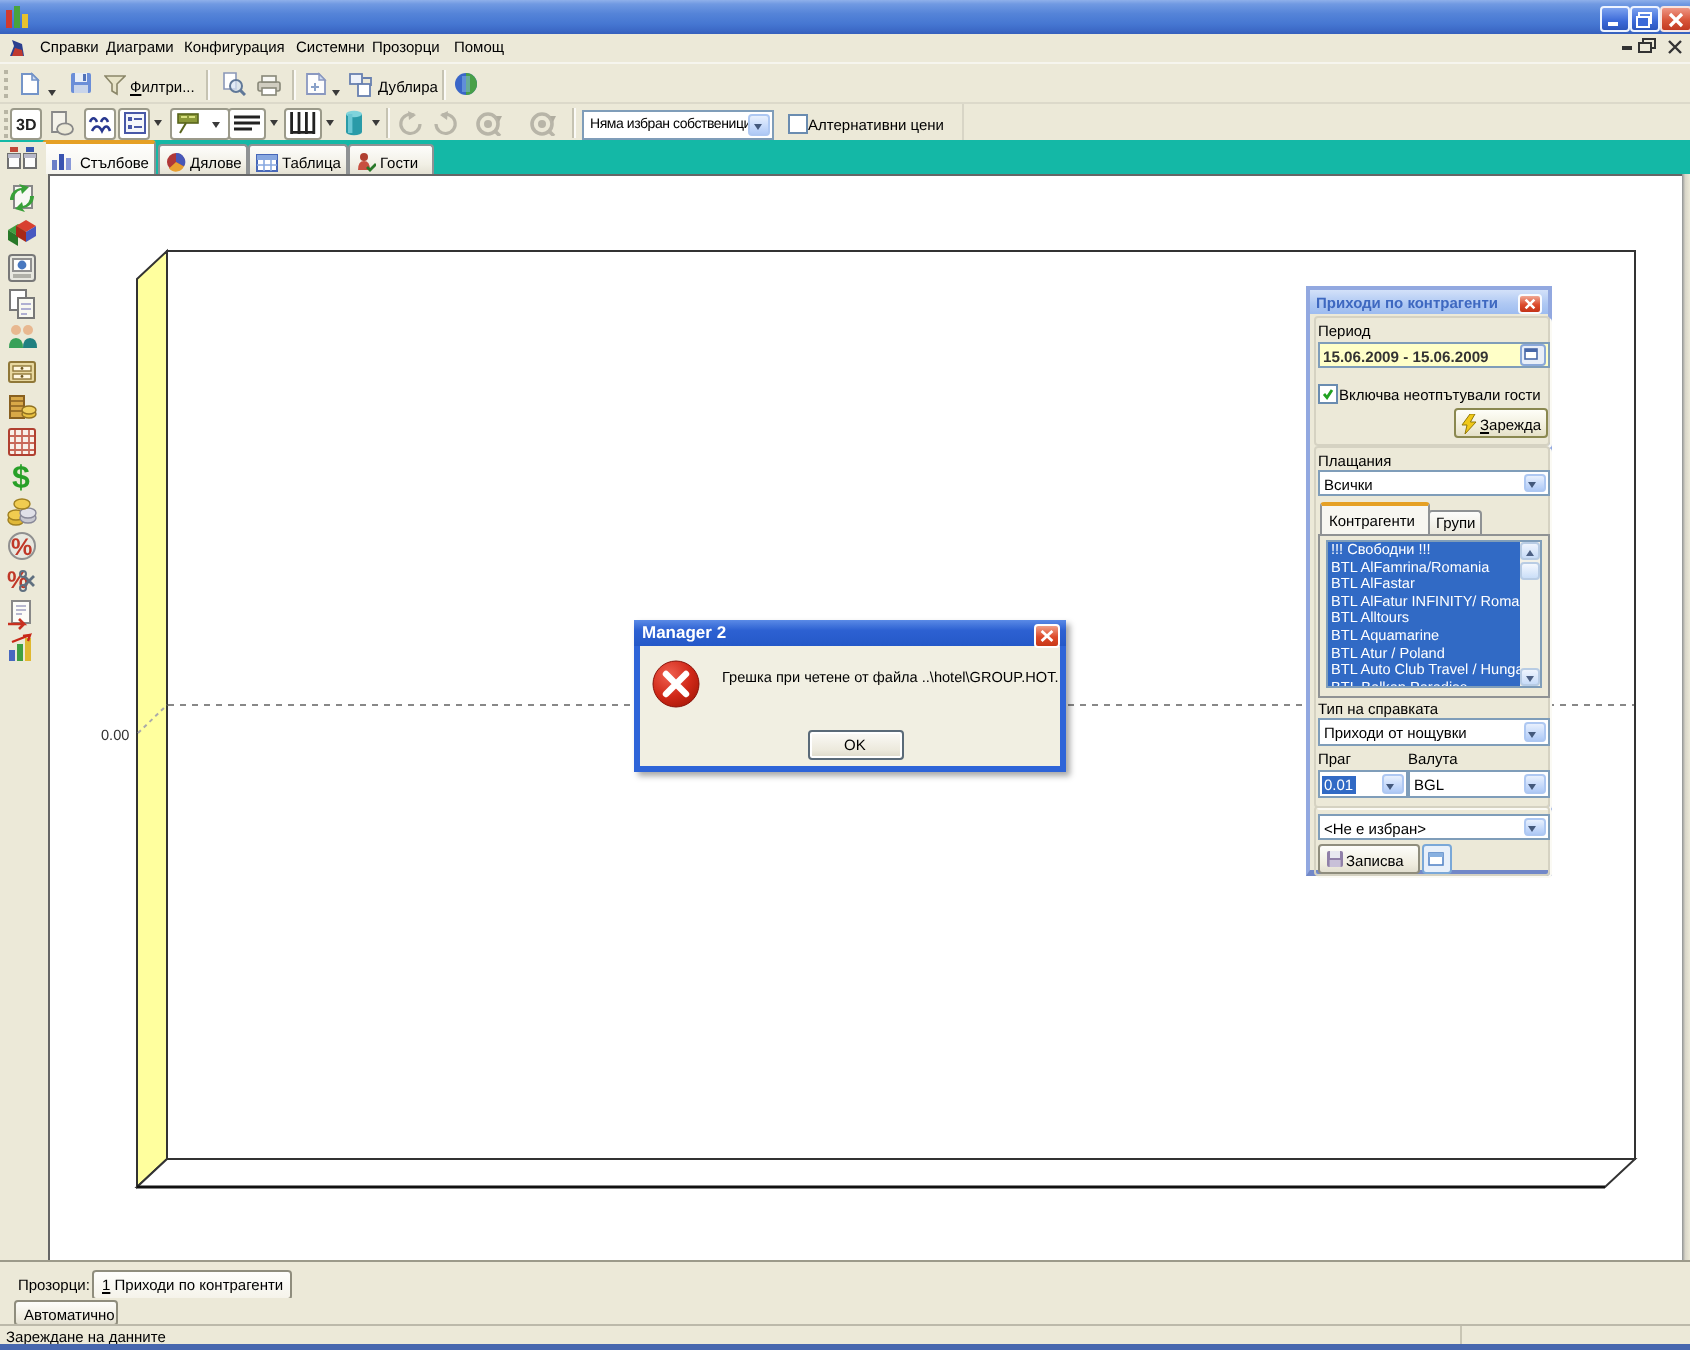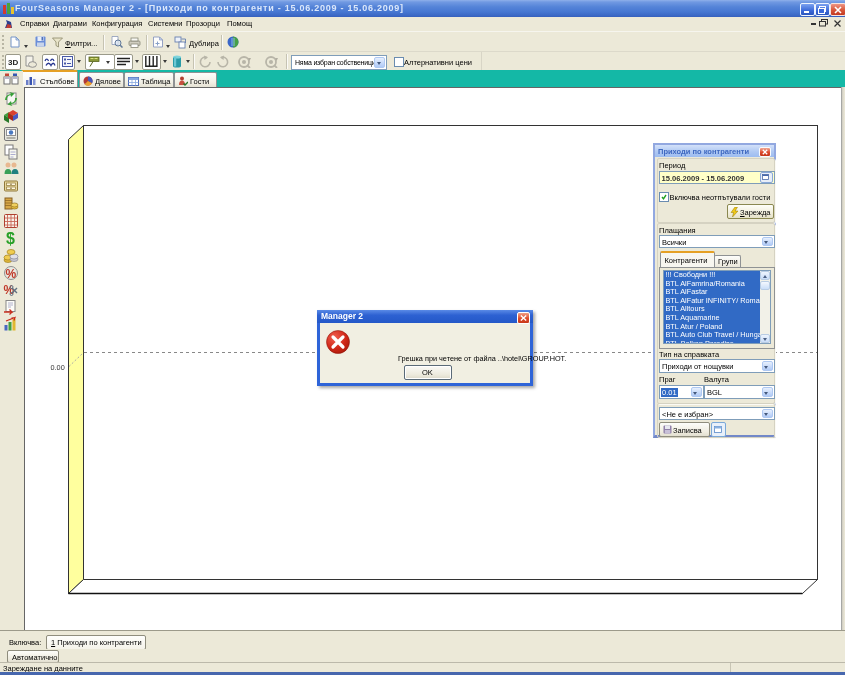--- a/index.html
+++ b/index.html
@@ -55,21 +55,20 @@
 .btn{border:1px solid #8f8d7d;border-radius:2px;background:linear-gradient(180deg,#fdfdfa,#efecdf 70%,#e2dfd0);font-size:7.5px;}
 </style></head>
 <body>
 
 <div class="abs" id="titlebar">
   <svg class="abs ticon" viewBox="0 0 11 11">
       <rect x="0" y="2" width="3" height="9" fill="#d23a2e"></rect>
       <rect x="4" y="0" width="3" height="11" fill="#48a33c"></rect>
       <rect x="8" y="4" width="3" height="7" fill="#e8c22e"></rect>
     </svg>
-  <div class="abs ttext">FourSeasons Manager 2 - [Приходи по контрагенти - 15.06.2009 - 15.06.2009]</div>
   <div class="abs capbtn" style="left:800px;background:linear-gradient(180deg,#7ba1ef,#3b69d8 60%,#2b55bc);border:1px solid #eef4ff;">
       <div class="abs" style="left:2.5px;top:7px;width:5px;height:2px;background:#fff;"></div>
     </div>
   <div class="abs capbtn" style="left:815px;background:linear-gradient(180deg,#7ba1ef,#3b69d8 60%,#2b55bc);border:1px solid #eef4ff;">
       <div class="abs" style="left:3px;top:2.5px;width:5px;height:4px;border:1px solid #fff;"></div>
       <div class="abs" style="left:1.5px;top:4.5px;width:5px;height:4px;border:1px solid #fff;background:#3b69d8;"></div>
     </div>
   <div class="abs capbtn" style="left:830px;width:13.5px;background:linear-gradient(180deg,#ee9684,#d8563a 55%,#c23a22);border:1px solid #f6e4e0;">
       <svg style="position:absolute;left:3px;top:2px" width="8" height="8" viewBox="0 0 8 8">
         <path d="M1 1 L7 7 M7 1 L1 7" stroke="#fff" stroke-width="1.6"></path>
@@ -496,28 +495,28 @@
     <defs>
         <radialGradient id="rg" cx="0.35" cy="0.3" r="0.8">
           <stop offset="0" stop-color="#f06050"></stop>
           <stop offset="0.6" stop-color="#d02818"></stop>
           <stop offset="1" stop-color="#a81808"></stop>
         </radialGradient>
       </defs>
     <circle cx="12" cy="12" r="11.5" fill="url(#rg)" stroke="#881008" stroke-width="0.5"></circle>
     <path d="M7 7 L17 17 M17 7 L7 17" stroke="#fff" stroke-width="3.2" stroke-linecap="round"></path>
   </svg>
-  <div class="abs" style="left:41px;top:44px;font-size:7.3px;color:#000;white-space:nowrap;margin-left:37px;">Грешка при четене от файла ..\hotel\GROUP.HOT.</div>
+  <div class="abs" style="left:41px;top:24px;font-size:7.3px;color:#000;white-space:nowrap;">Грешка при четене от файла ..\hotel\GROUP.HOT.</div>
   <div class="abs" style="left:84px;top:55px;width:46px;height:12.5px;border:1px solid #5a6a78;border-radius:2px;background:linear-gradient(180deg,#fbfaf7,#ece9dc 70%,#dcd8c8);box-shadow:inset 0 0 0 1px #fff;">
     <span style="position:absolute;left:17px;top:2px;font-size:7.5px;">OK</span>
   </div>
 </div>
 
 <div class="abs" id="winrow">
-  <div class="abs" style="left:9px;top:7px;font-size:7.5px;">Включва:</div>
+  <div class="abs" style="left:9px;top:7px;font-size:7.5px;">Прозорци:</div>
   <div class="abs btn" style="left:46px;top:4px;width:98px;height:13px;background:linear-gradient(180deg,#fefefc,#f5f3ea);">
       <span style="position:absolute;left:4px;top:2px;"><span style="text-decoration:underline">1</span> Приходи по контрагенти</span>
     </div>
 </div>
 <div class="abs" id="autorow">
   <div class="abs btn" style="left:7px;top:1px;width:50px;height:11px;text-decoration:underline;">
       <span style="position:absolute;left:4px;top:2px;">Автоматично</span>
     </div>
 </div>
 <div class="abs" id="statusbar">

